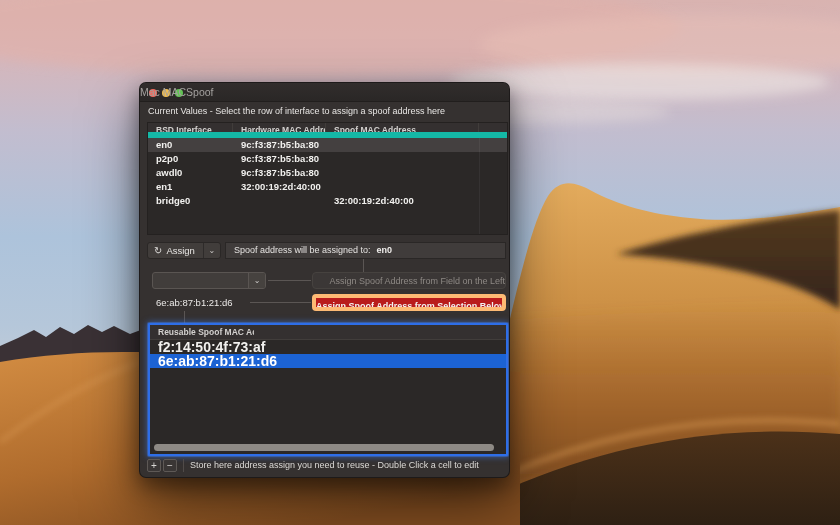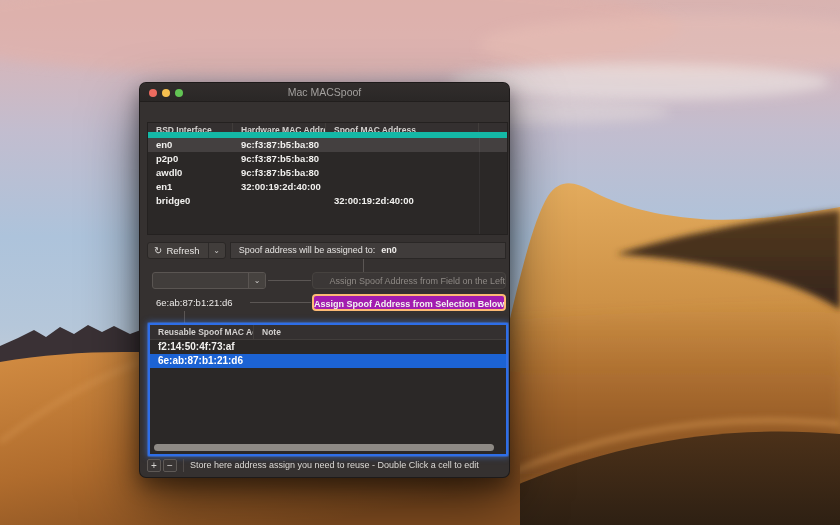--- a/index.html
+++ b/index.html
@@ -10,21 +10,21 @@
 
   
   .window{position:absolute;left:139px;top:82px;width:371px;height:396px;
           background:#353130;border-radius:7px;
           box-shadow:0 24px 55px rgba(0,0,0,.55),0 8px 20px rgba(0,0,0,.4);
           overflow:hidden;border:1px solid rgba(0,0,0,.45);}
   .titlebar{position:absolute;left:0;top:0;right:0;height:19px;
             background:linear-gradient(#312d2c,#2a2726);
             border-bottom:1px solid #211e1d;}
   .title{position:absolute;left:0;right:0;top:0;height:19px;line-height:19px;
-         text-align:center;font-size:10.5px;color:#a3a09e;}
+         text-align:left;font-size:10.5px;color:#a3a09e;}
   .lights{position:absolute;left:9px;top:6px;display:flex;gap:5px;}
   .light{width:8px;height:8px;border-radius:50%;}
   .light.red{background:#ed6b5f;}
   .light.yellow{background:#f5bf4f;}
   .light.green{background:#62c454;}
 
   .instructions{position:absolute;left:8px;top:23px;font-size:9px;color:#e7e5e3;}
 
   
   .table1{position:absolute;left:7px;top:39px;width:361px;height:113px;
@@ -58,34 +58,34 @@
 
   
   .combo{position:absolute;left:12px;top:189px;width:114px;height:17px;background:#413d3b;
          border:1px solid #5a5552;border-radius:3px;display:flex;}
   .combo-field{flex:1;}
   .combo-chev{width:17px;border-left:1px solid #5a5552;text-align:center;
               font-size:8px;color:#cfcdcb;line-height:15px;background:#46423f;border-radius:0 2px 2px 0;}
   .btn{position:absolute;left:172px;width:194px;height:17px;border-radius:4px;
        font-size:9px;text-align:right;line-height:16px;white-space:nowrap;overflow:hidden;}
   .btn.disabled{top:189px;background:#3b3736;border:1px solid #46423f;color:#8d8884;}
-  .btn.enabled{top:211px;background:#a21caf;border:2px solid #fdba74;color:#f3f2f1;font-weight:700;}
+  .btn.enabled{top:211px;background:#b91c1c;border:4px solid #fdba74;color:#f3f2f1;font-weight:700;}
   .mac-label{position:absolute;left:16px;top:211px;height:17px;line-height:17px;
              font-size:9.5px;color:#eceae8;}
 
   
   .table2{position:absolute;left:8px;top:240px;width:360px;height:133px;background:#2b2827;
           border:2px solid #2e6ee8;border-radius:1px;
           box-shadow:0 0 0 1px rgba(62,124,241,.4),0 0 6px 1px rgba(62,124,241,.55);}
   .t2-head{display:grid;grid-template-columns:104px 1fr;height:15px;background:#343030;
            border-bottom:1px solid #413d3b;}
   .t2-head .hcell{font-size:8.5px;font-weight:700;color:#d2d0ce;line-height:15px;
                   padding-left:8px;border-right:1px solid #413d3b;white-space:nowrap;overflow:hidden;}
   .t2-head .hcell:last-child{border-right:none;}
-  .t2-row{height:14px;font-size:10px;font-weight:700;color:#f1f0ee;line-height:14px;padding-left:8px;
+  .t2-row{height:14px;font-size:14px;font-weight:700;color:#f1f0ee;line-height:14px;padding-left:8px;
           white-space:nowrap;overflow:hidden;}
   .t2-row.selected{background:#1c63d4;color:#ffffff;}
   .hscroll{position:absolute;left:4px;right:12px;bottom:3px;height:7px;border-radius:4px;background:#8e8a85;}
 
   
   .footer{position:absolute;left:7px;top:374px;right:3px;height:16px;display:flex;align-items:center;}
   .mini-btn{width:14px;height:13px;border:1px solid #5e5956;background:#3a3635;border-radius:2px;
             color:#d8d6d3;font-size:10px;line-height:11px;text-align:center;margin-right:2px;}
   .foot-sep{width:1px;height:13px;background:#504b49;margin:0 6px 0 4px;}
   .hint{font-size:9px;color:#dcdad7;white-space:nowrap;overflow:hidden;}
@@ -165,20 +165,21 @@
 
     <div class="titlebar">
       <div class="lights">
         <span class="light red"></span>
         <span class="light yellow"></span>
         <span class="light green"></span>
       </div>
       <div class="title">Mac MACSpoof</div>
     </div>
 
+    <div class="instructions">Current Values - Select the row of interface to assign a spoof address here</div>
 
     <div class="table1">
       <div class="t1-head">
         <div class="hcell">BSD Interface</div>
         <div class="hcell">Hardware MAC Address</div>
         <div class="hcell">Spoof MAC Address</div>
         <div class="hcell"></div>
       </div>
       <div class="t1-row selected">
         <div class="cell">en0</div>
@@ -210,21 +211,21 @@
         <div class="cell">32:00:19:2d:40:00</div>
         <div class="cell"></div>
       </div>
       <div class="t1-colline"></div>
     </div>
 
     <div class="refresh-row">
       <div class="seg">
         <div class="seg-refresh">
           <span class="ricon">↻</span>
-          <span>Refresh</span>
+          <span>Assign</span>
         </div>
         <div class="seg-div"></div>
         <div class="seg-chev">
           <span>⌄</span>
         </div>
       </div>
       <div class="statusbar">
         <span>Spoof address will be assigned to:</span><span class="val">en0</span>
       </div>
     </div>
@@ -242,21 +243,20 @@
 
     <div class="mac-label">6e:ab:87:b1:21:d6</div>
     <div class="hline" style="left:110px;top:219px;width:61px;"></div>
     <div class="btn enabled">Assign Spoof Address from Selection Below</div>
 
     <div class="vline" style="left:44px;top:228px;height:12px;"></div>
 
     <div class="table2">
       <div class="t2-head">
         <div class="hcell">Reusable Spoof MAC Address</div>
-        <div class="hcell">Note</div>
       </div>
       <div class="t2-row">f2:14:50:4f:73:af</div>
       <div class="t2-row selected">6e:ab:87:b1:21:d6</div>
       <div class="hscroll"></div>
     </div>
 
     <div class="footer">
       <div class="mini-btn">+</div>
       <div class="mini-btn">−</div>
       <div class="foot-sep"></div>

